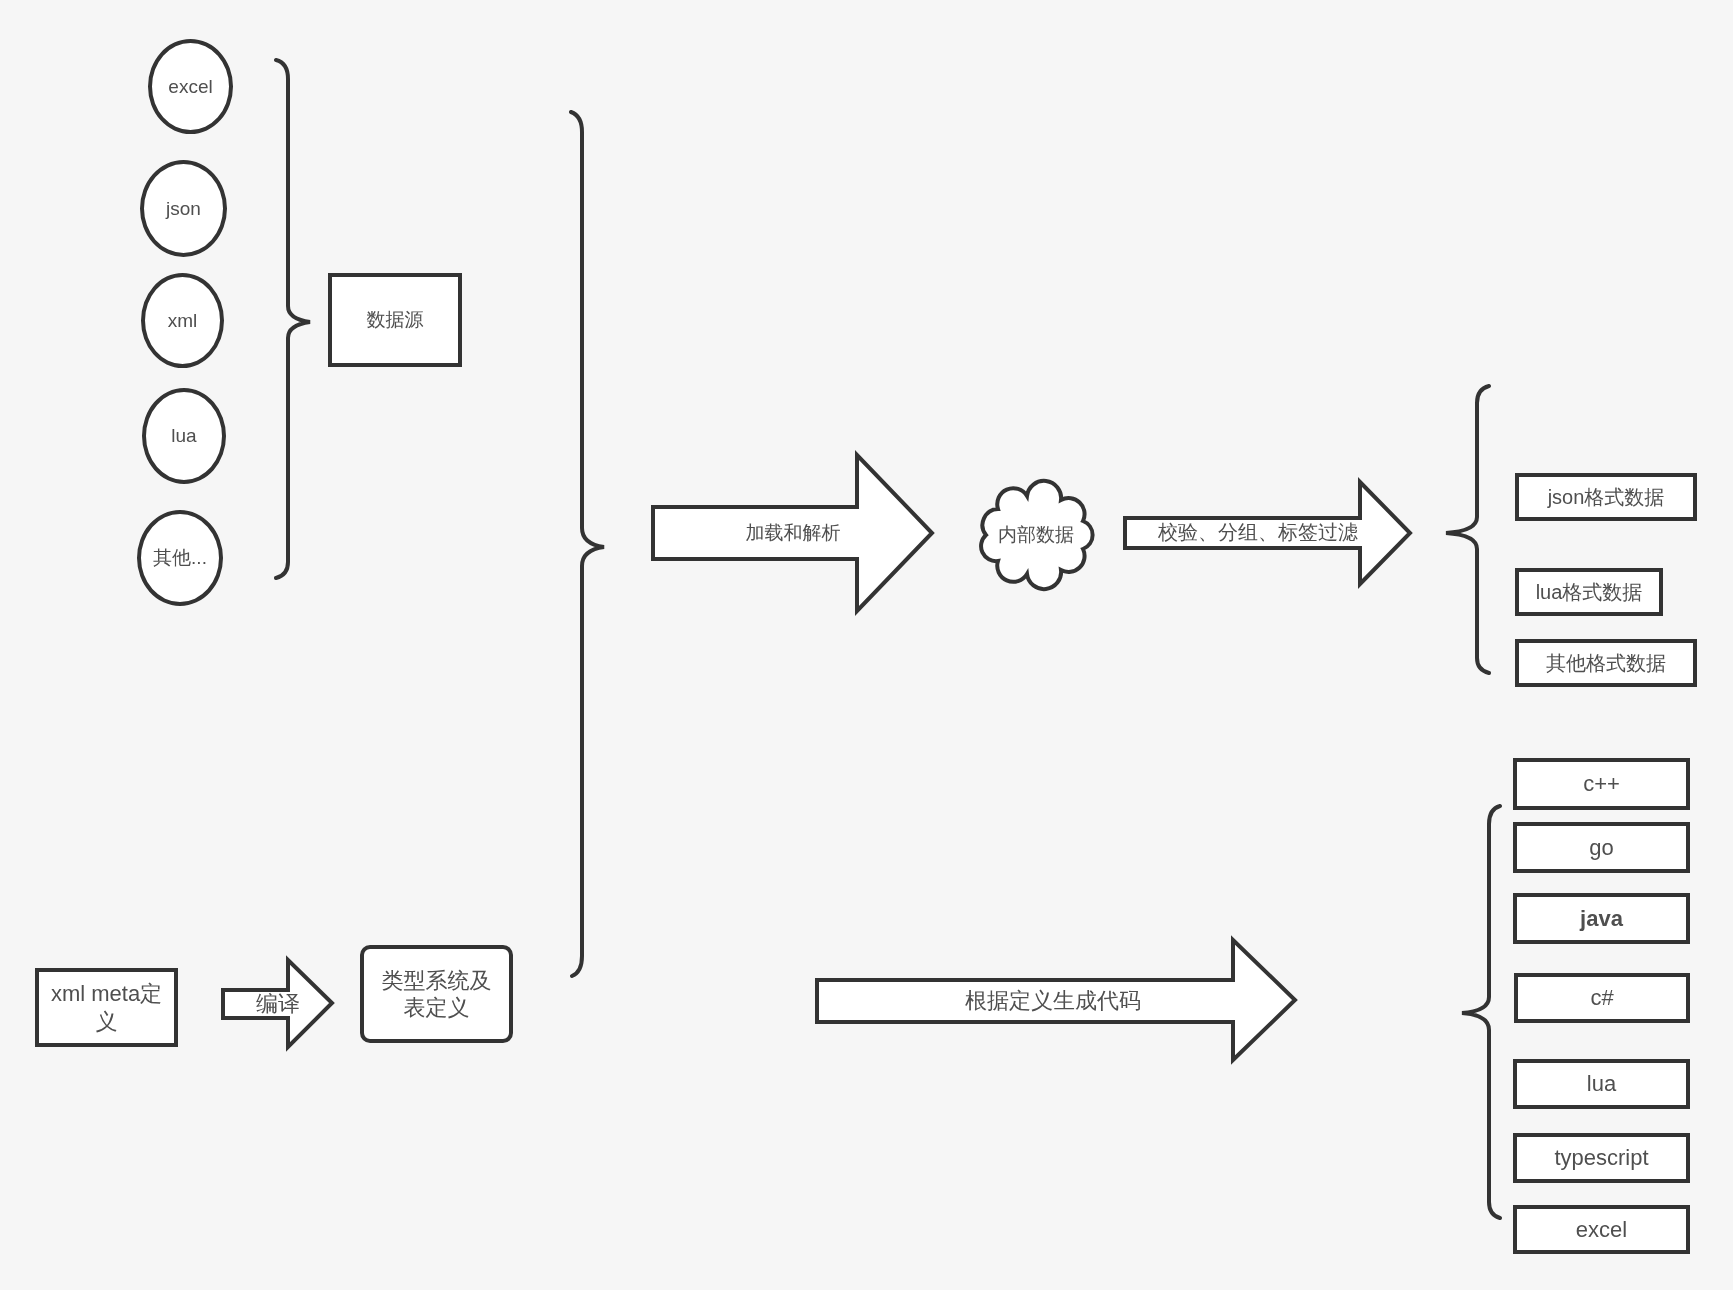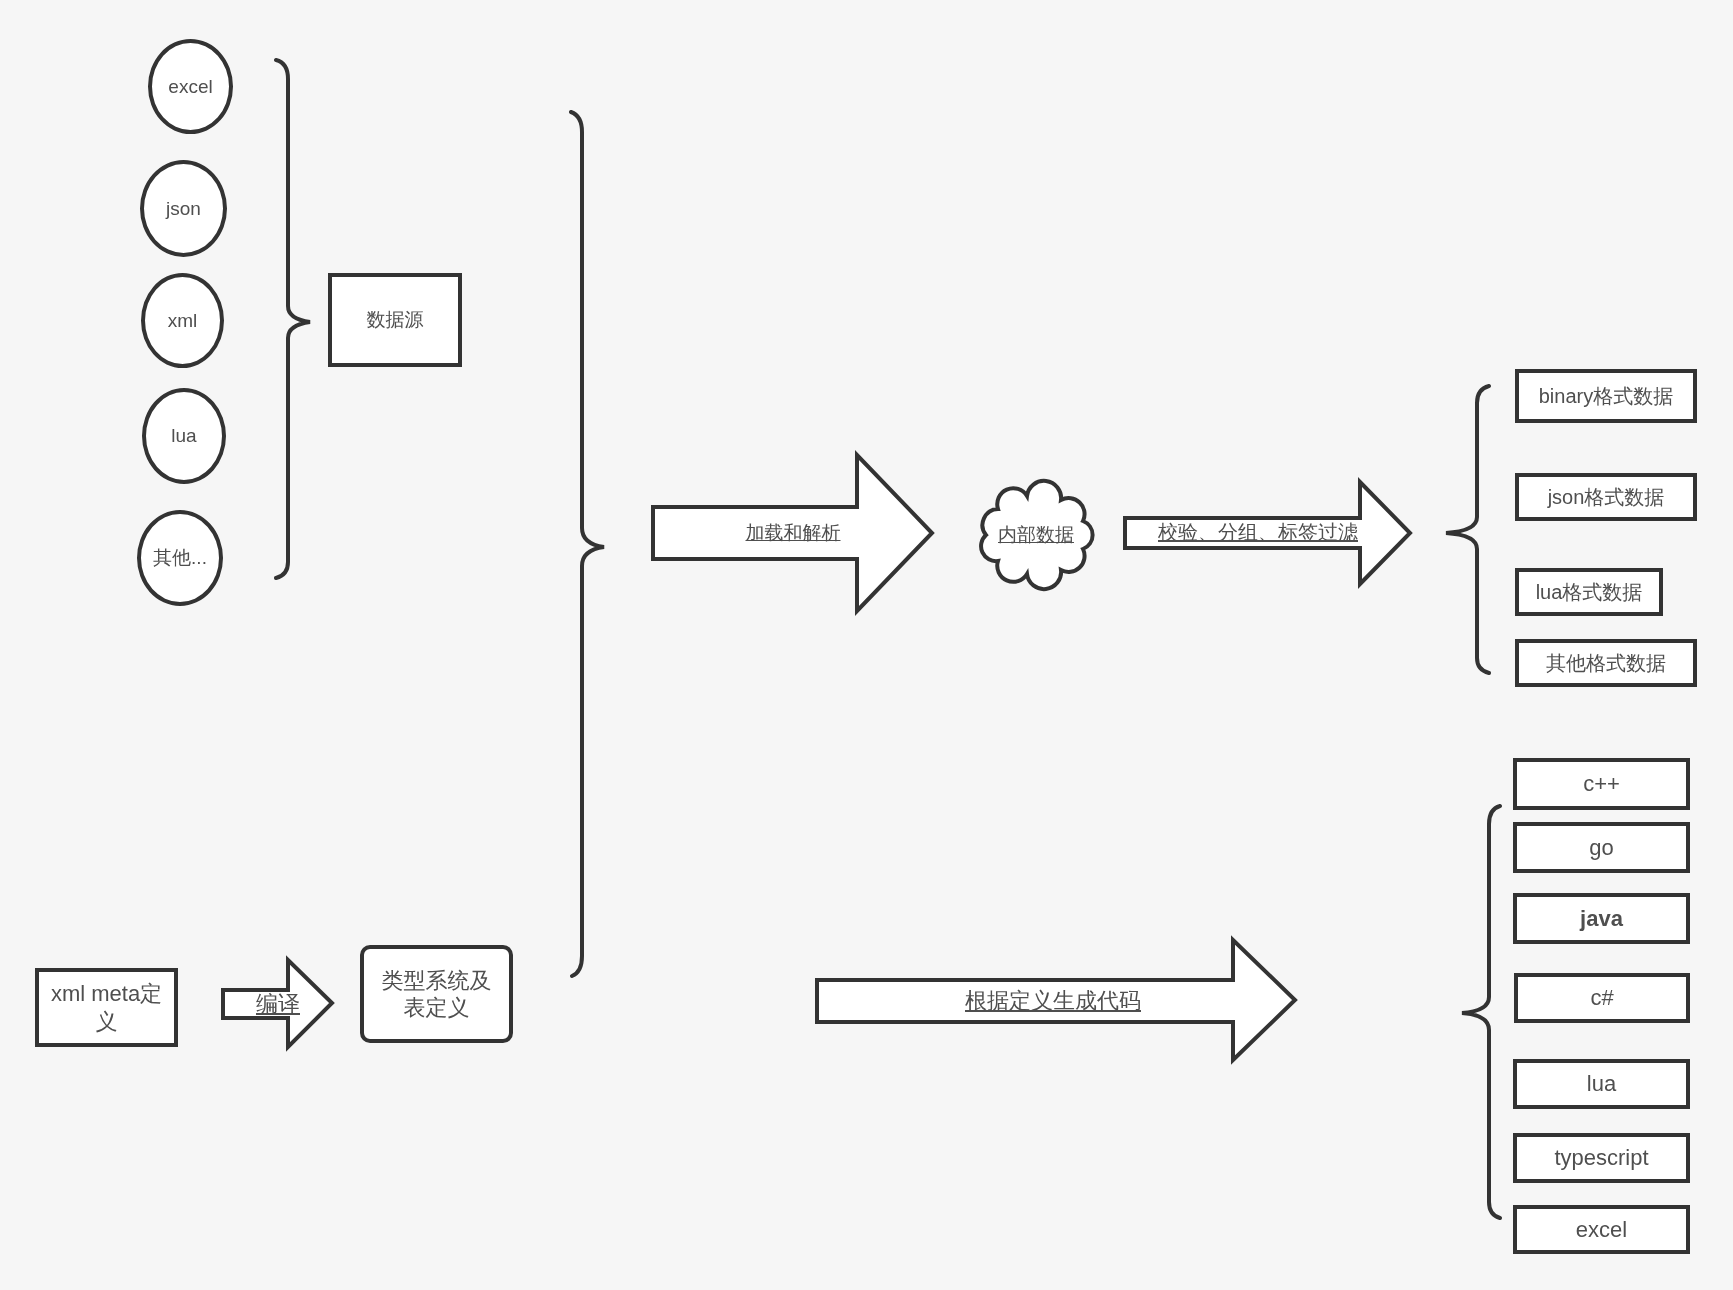--- a/index.html
+++ b/index.html
@@ -16,21 +16,21 @@
   .box {
     position:absolute; box-sizing:border-box;
     background:var(--fill,#fff); border:4px solid var(--stroke,#333);
     display:flex; align-items:center; justify-content:center;
     text-align:center; line-height:1.25;
   }
   .circle { border-radius:50%; }
   .rounded { border-radius:10px; }
   .lbl {
     position:absolute; display:flex; align-items:center; justify-content:center;
-    text-align:center; line-height:1.25; white-space:nowrap;text-decoration:underline;
+    text-align:center; line-height:1.25; white-space:nowrap;
   }
   .f20 { font-size:20px; } .f21 { font-size:19px; } .f22 { font-size:22px; }
 </style>
 </head>
 <body>
 
 <div class="stage" style="--bg: #f6f6f6; --stroke: #333333; --text: #4f4f4f; --fill: #ffffff;">
 
   <svg width="1733" height="1290" viewBox="0 0 1733 1290">
 
@@ -58,21 +58,20 @@
   <div class="box circle f21" style="left:141px;top:273px;width:83px;height:95px;">xml</div>
   <div class="box circle f21" style="left:142px;top:388px;width:84px;height:96px;">lua</div>
   <div class="box circle f21" style="left:137px;top:510px;width:86px;height:96px;">其他...</div>
 
   <div class="box f21" style="left:328px;top:273px;width:134px;height:94px;">数据源</div>
 
   <div class="lbl f21" style="left:663px;top:507px;width:260px;height:52px;">加载和解析</div>
   <div class="lbl f21" style="left:976px;top:509px;width:120px;height:52px;">内部数据</div>
   <div class="lbl f20" style="left:1128px;top:507px;width:260px;height:50px;">校验、分组、标签过滤</div>
 
-  <div class="box f20" style="left:1515px;top:369px;width:182px;height:54px;">binary格式数据</div>
   <div class="box f20" style="left:1515px;top:473px;width:182px;height:48px;">json格式数据</div>
   <div class="box f20" style="left:1515px;top:568px;width:148px;height:48px;">lua格式数据</div>
   <div class="box f20" style="left:1515px;top:639px;width:182px;height:48px;">其他格式数据</div>
 
   <div class="box f22" style="left:35px;top:968px;width:143px;height:79px;padding:0 10px;white-space:normal;">xml meta定义</div>
   <div class="lbl f22" style="left:238px;top:984px;width:80px;height:40px;">编译</div>
   <div class="box rounded f22" style="left:360px;top:945px;width:153px;height:98px;padding:0 9px;white-space:normal;">类型系统及表定义</div>
   <div class="lbl f22" style="left:903px;top:980px;width:300px;height:42px;">根据定义生成代码</div>
 
   <div class="box f22" style="left:1513px;top:758px;width:177px;height:52px;">c++</div>

